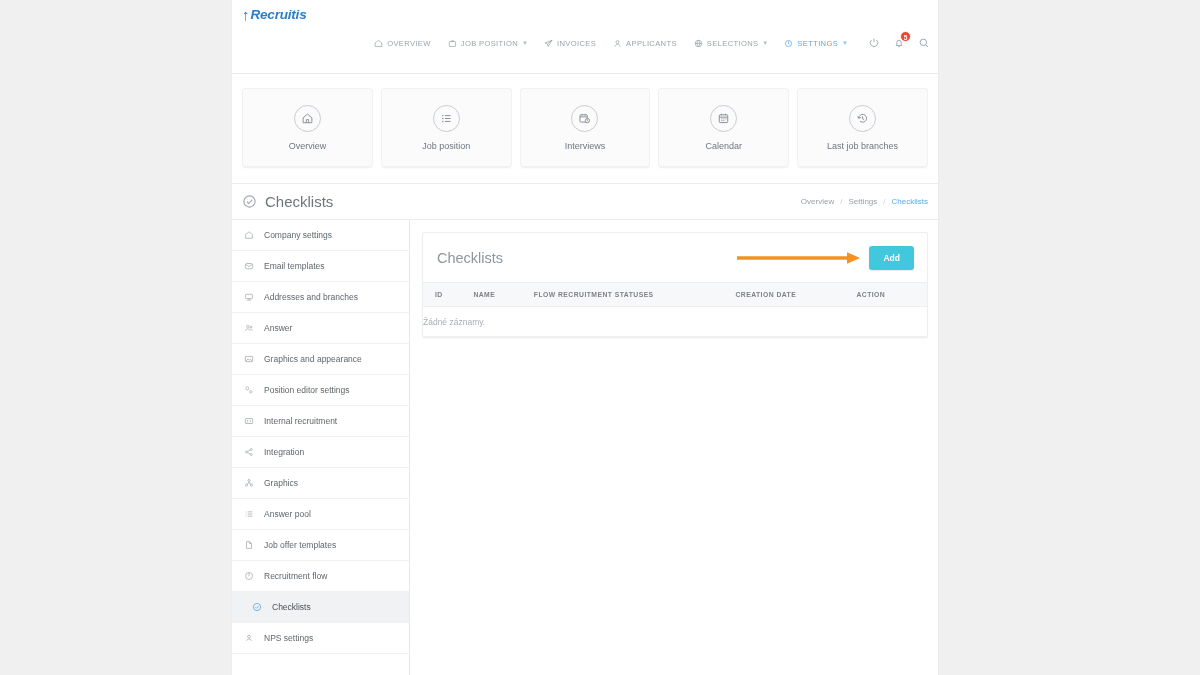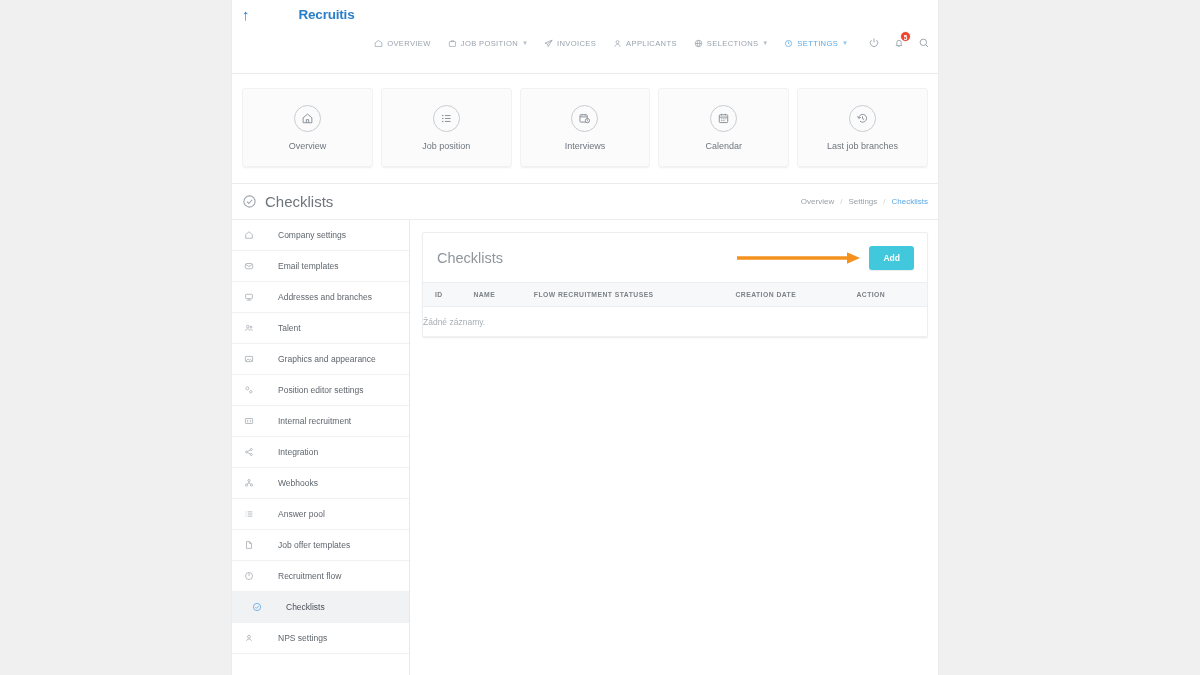--- a/index.html
+++ b/index.html
@@ -18,21 +18,21 @@
   }
 
   
   .topbar { height: 74px; position: relative; border-bottom: 1px solid #ebebeb; background:#fff; }
   .logo {
     position: absolute; left: 10px; top: 7px;
     display: flex; align-items: center; gap: 1px;
     color: #2a7fc9;
   }
   .logo-mark { font-size: 15px; line-height: 1; font-style: italic; font-weight: 700; color:#2a7fc9; }
-  .logo-text { font-size: 13.5px; font-weight: 700; letter-spacing: -0.2px; color:#2a7fc9;margin-left:48px; }
+  .logo-text { font-size: 13.5px; font-style: italic; font-weight: 700; letter-spacing: -0.2px; color:#2a7fc9; }
 
   .nav {
     position: absolute; right: 8px; top: 37px;
     display: flex; align-items: center; gap: 17px;
   }
   .nav-item {
     display: flex; align-items: center; gap: 4px;
     font-size: 7.6px; letter-spacing: 0.35px;
     color: #9aa3ad; text-transform: uppercase; white-space: nowrap;
     cursor: pointer;
@@ -90,21 +90,21 @@
   .crumbs { display: flex; align-items: center; gap: 6px; font-size: 8px; color: #9aa1a8; }
   .crumb { cursor: pointer; }
   .crumb.current { color: #5aa9e6; }
   .crumb-sep { color: #c9ced3; }
 
   
   .body { display: flex; height: 100%; background:#fff; }
 
   .sidebar { width: 178px; border-right: 1px solid #e8e8e8; background:#fff; }
   .side-item {
-    display: flex; align-items: center; gap: 24px;
+    display: flex; align-items: center; gap: 10px;
     height: 31px; padding: 0 10px 0 12px;
     border-bottom: 1px solid #f1f1f1;
     font-size: 8.5px; color: #5f666d; cursor: pointer;
   }
   .side-item .s-ico { width: 10px; height: 10px; color: #a9afb5; flex: none; }
   .side-item .s-ico svg { display:block; width:10px; height:10px; }
   .side-item.active { background: #f1f2f4; padding-left: 20px; }
   .side-item.active .s-ico { color: #5aa9e6; }
   .side-item.active .s-lab { color: #4a5057; }
 
@@ -354,21 +354,21 @@
       </div>
 
       <div class="side-item">
         <span class="s-ico">
             <svg viewBox="0 0 16 16" fill="none" stroke="currentColor" stroke-width="1.3">
               <circle cx="6" cy="5.6" r="2"></circle>
               <circle cx="11.2" cy="6.4" r="1.5"></circle>
               <path d="M2.4 12.4c.4-2 1.8-3 3.6-3s3.2 1 3.6 3M10.2 9.6c1.5.1 2.6 1 2.9 2.8"></path>
             </svg>
           </span>
-        <span class="s-lab">Talent</span>
+        <span class="s-lab">Answer</span>
       </div>
 
       <div class="side-item">
         <span class="s-ico">
             <svg viewBox="0 0 16 16" fill="none" stroke="currentColor" stroke-width="1.3">
               <rect x="2.2" y="3.8" width="11.6" height="8.4" rx="1"></rect>
               <path d="M3.4 11l3-3.2 2.2 2.2 1.8-1.6 2.2 2.6"></path>
             </svg>
           </span>
         <span class="s-lab">Graphics and appearance</span>
@@ -408,21 +408,21 @@
 
       <div class="side-item">
         <span class="s-ico">
             <svg viewBox="0 0 16 16" fill="none" stroke="currentColor" stroke-width="1.3">
               <circle cx="8" cy="4" r="1.7"></circle>
               <circle cx="4" cy="11.4" r="1.7"></circle>
               <circle cx="12" cy="11.4" r="1.7"></circle>
               <path d="M8 5.7v2.6M6.8 8.3H9.2M6.9 8.3 4.7 9.9M9.1 8.3l2.2 1.6"></path>
             </svg>
           </span>
-        <span class="s-lab">Webhooks</span>
+        <span class="s-lab">Graphics</span>
       </div>
 
       <div class="side-item">
         <span class="s-ico">
             <svg viewBox="0 0 16 16" fill="none" stroke="currentColor" stroke-width="1.3">
               <path d="M6 4.6h7.4M6 8h7.4M6 11.4h7.4M2.6 4.6h1.2M2.6 8h1.2M2.6 11.4h1.2"></path>
             </svg>
           </span>
         <span class="s-lab">Answer pool</span>
       </div>

